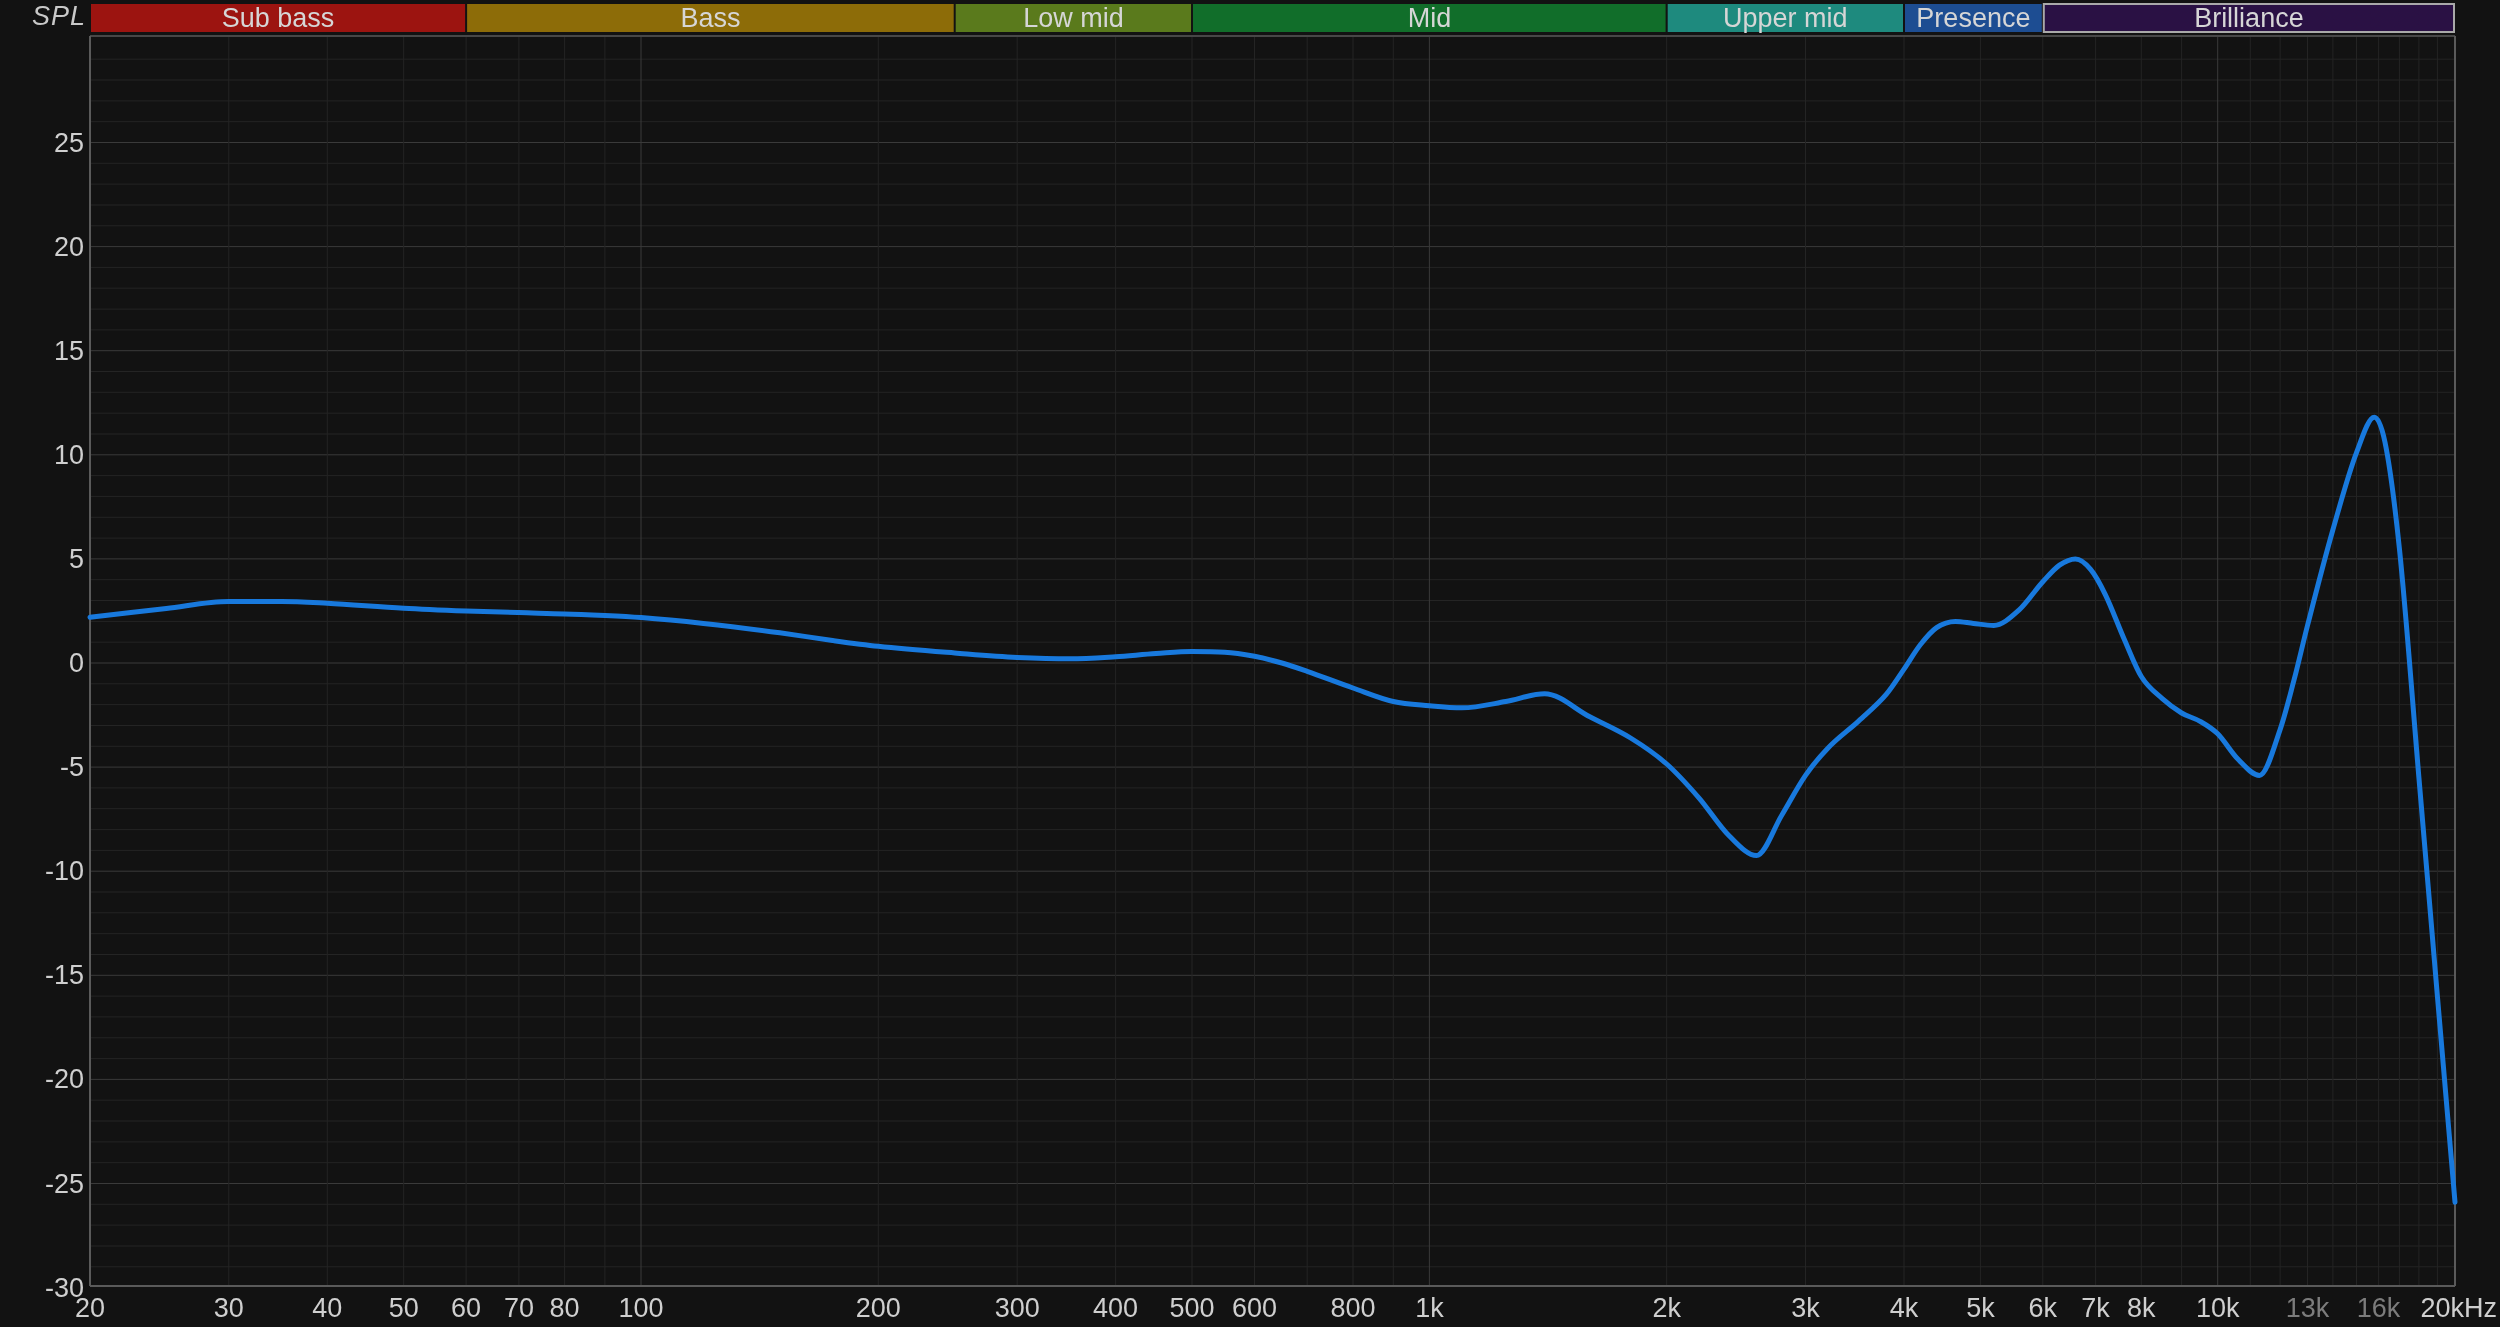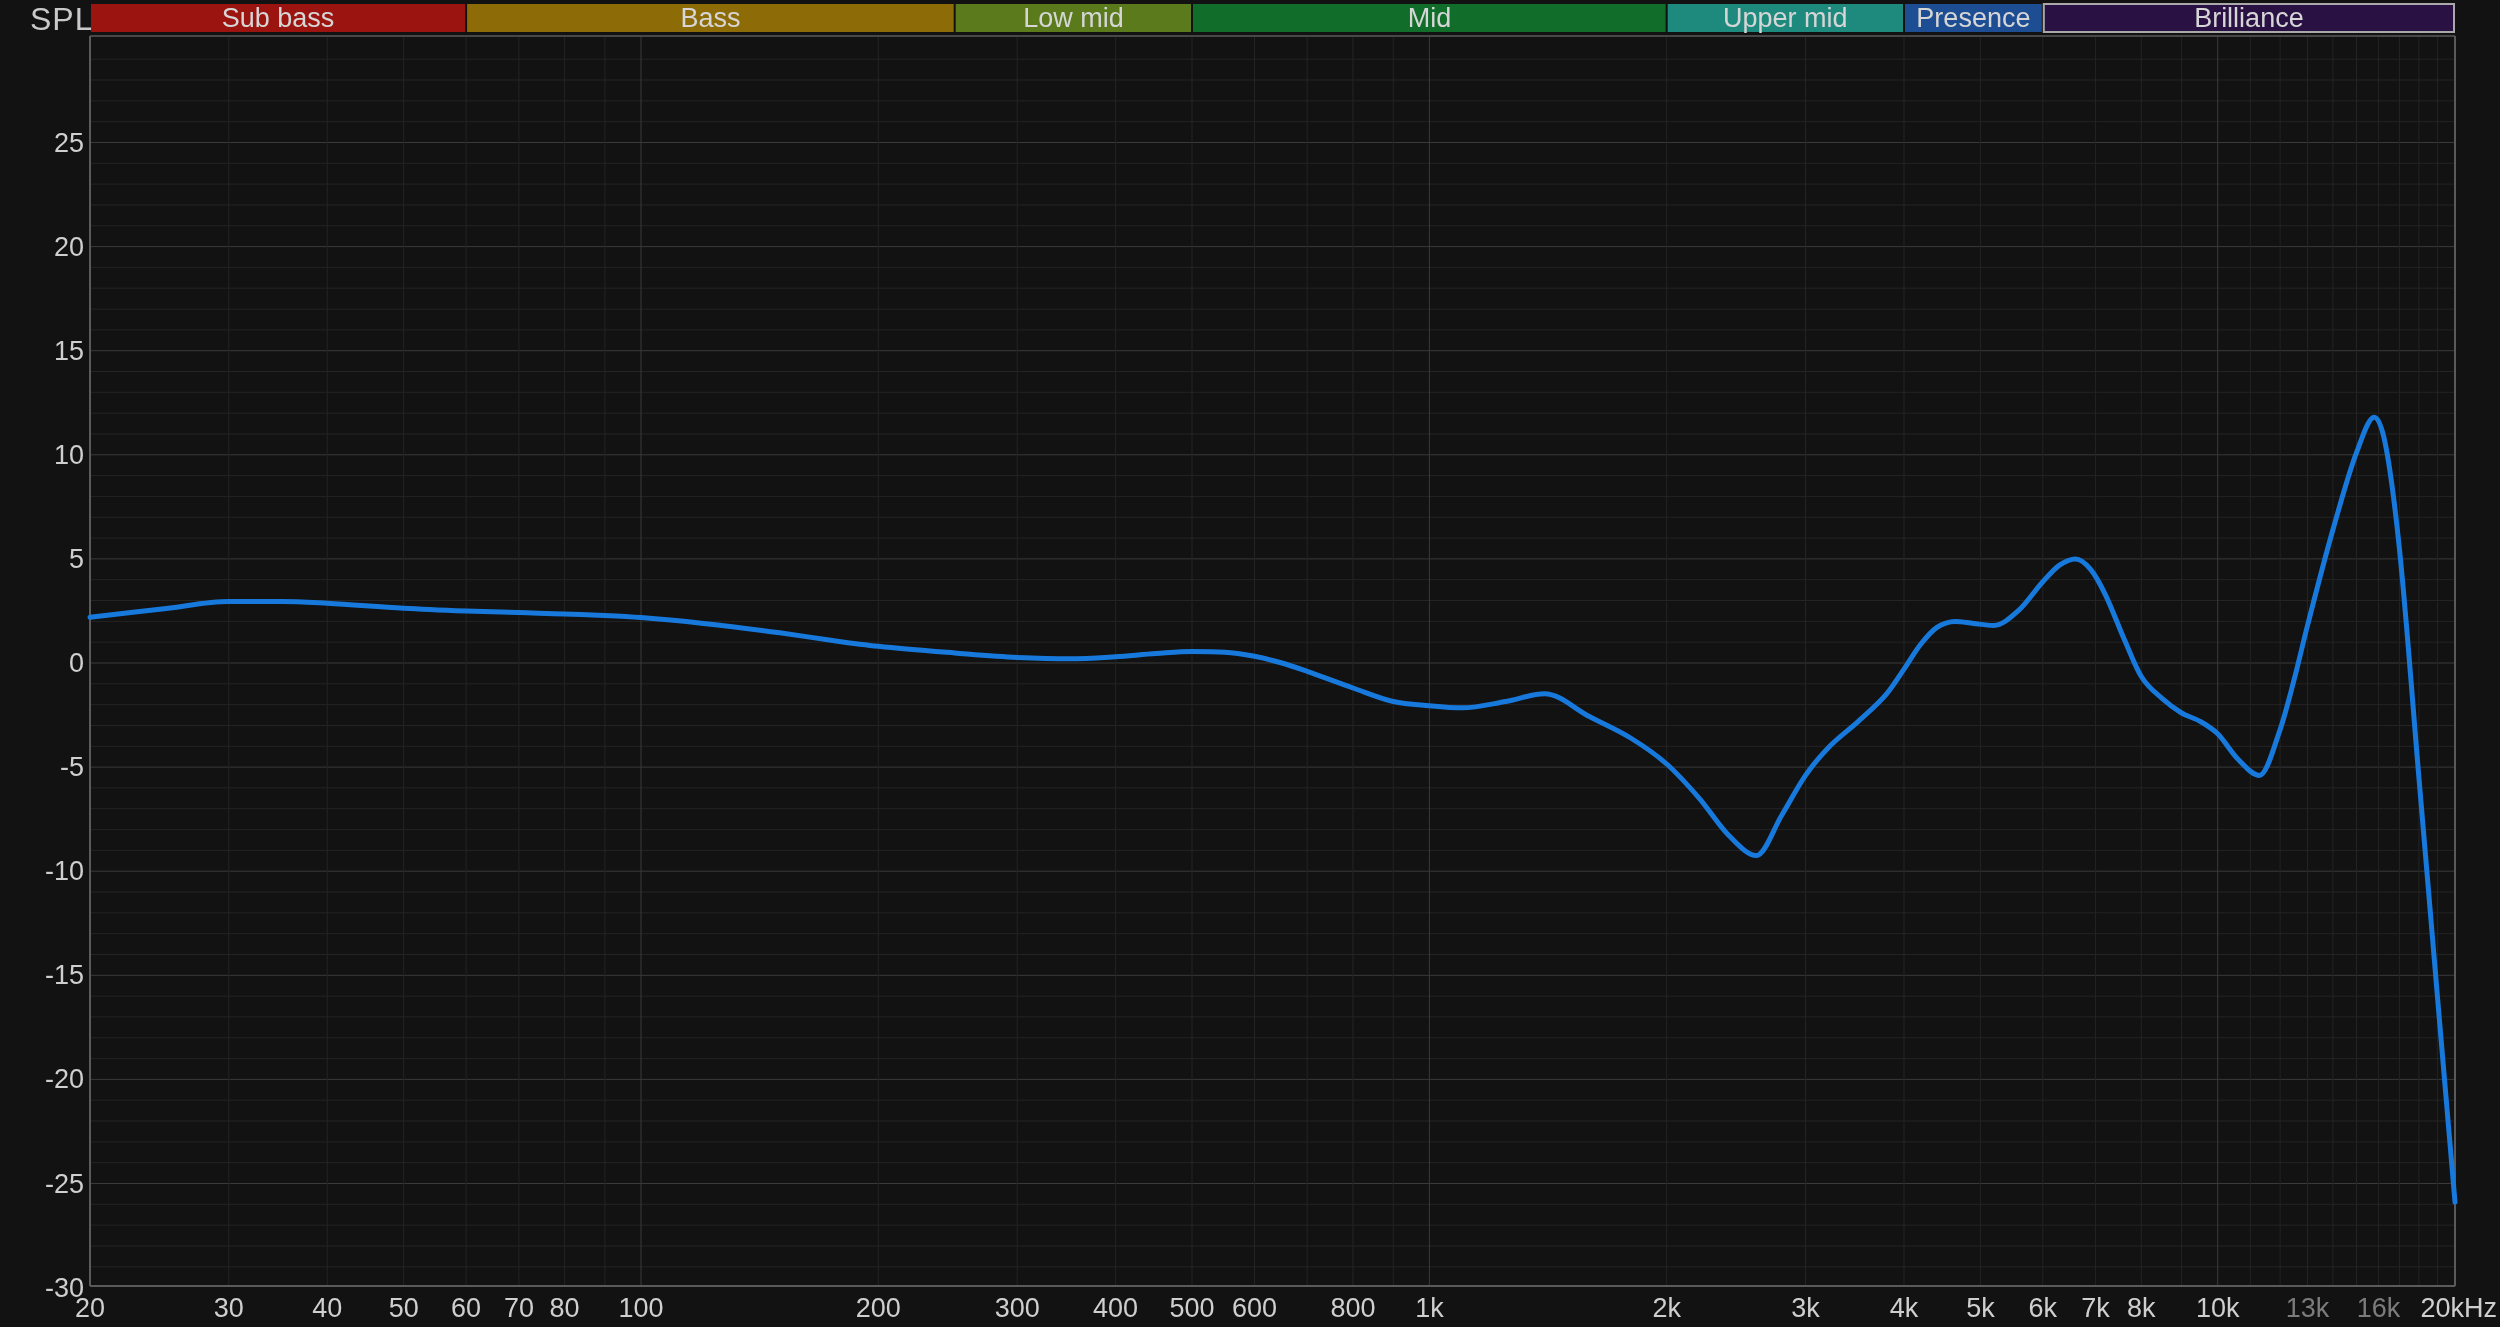--- a/index.html
+++ b/index.html
@@ -1,20 +1,20 @@
 <!DOCTYPE html>
 <html><head>
 <meta charset="utf-8">
 <style>
   html,body{margin:0;padding:0;background:#121212;overflow:hidden;}
   #stage{position:relative;width:2500px;height:1327px;background:#121212;
          font-family:"Liberation Sans",sans-serif;}
   #chart-svg{position:absolute;left:0;top:0;}
   #spl-label{position:absolute;left:30px;top:1px;width:56px;text-align:right;
-             font-size:32px;color:#c9c9c9;letter-spacing:1px;}
+             font-size:27px;color:#c9c9c9;letter-spacing:1px;font-style:italic;}
 </style>
 </head>
 <body>
 
 <div id="stage">
   <div id="spl-label">SPL</div>
   <svg id="chart-svg" width="2500" height="1327" viewBox="0 0 2500 1327" xmlns="http://www.w3.org/2000/svg">
       <line x1="90" x2="2455" y1="1266.8" y2="1266.8" stroke="#242424" stroke-width="1"></line>
       <line x1="90" x2="2455" y1="1246.0" y2="1246.0" stroke="#242424" stroke-width="1"></line>
       <line x1="90" x2="2455" y1="1225.1" y2="1225.1" stroke="#242424" stroke-width="1"></line>

